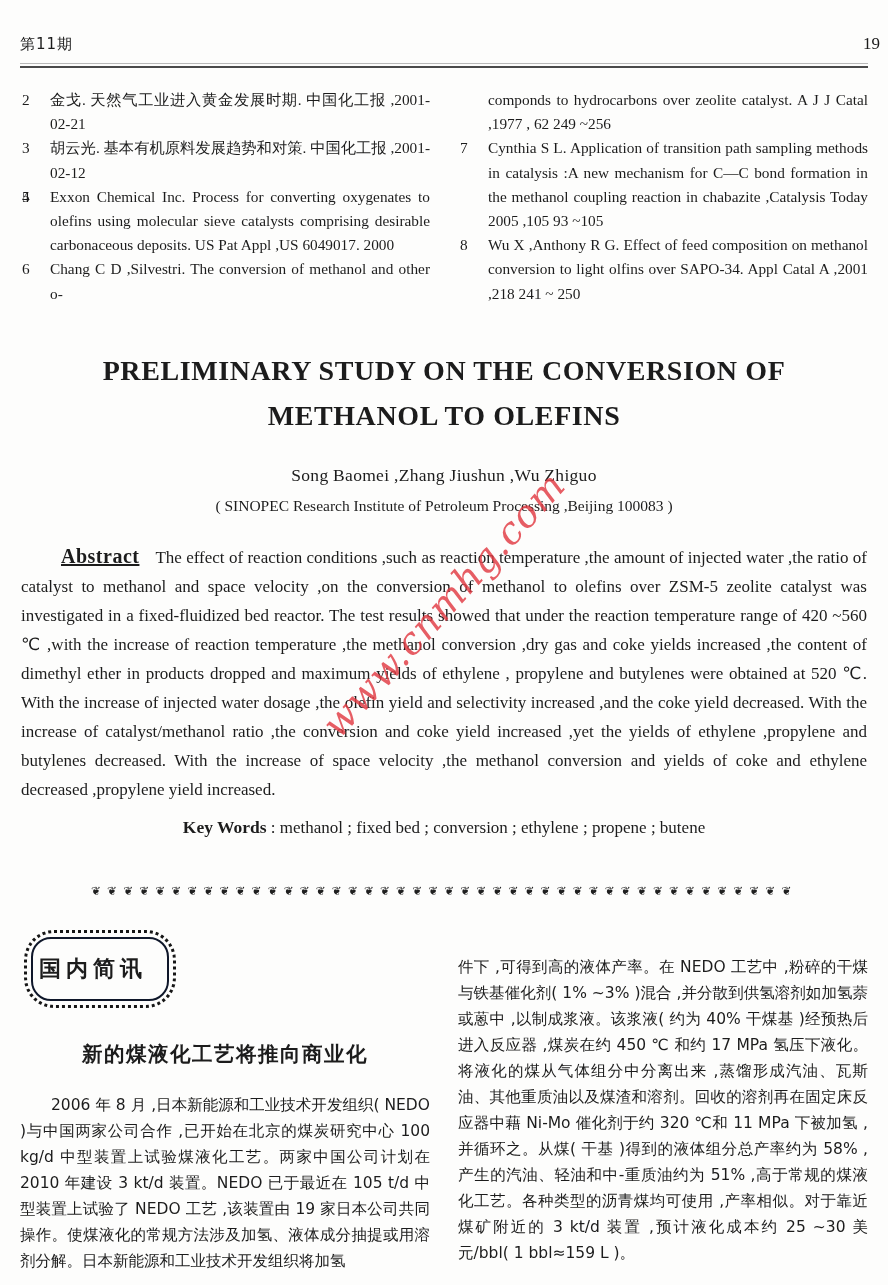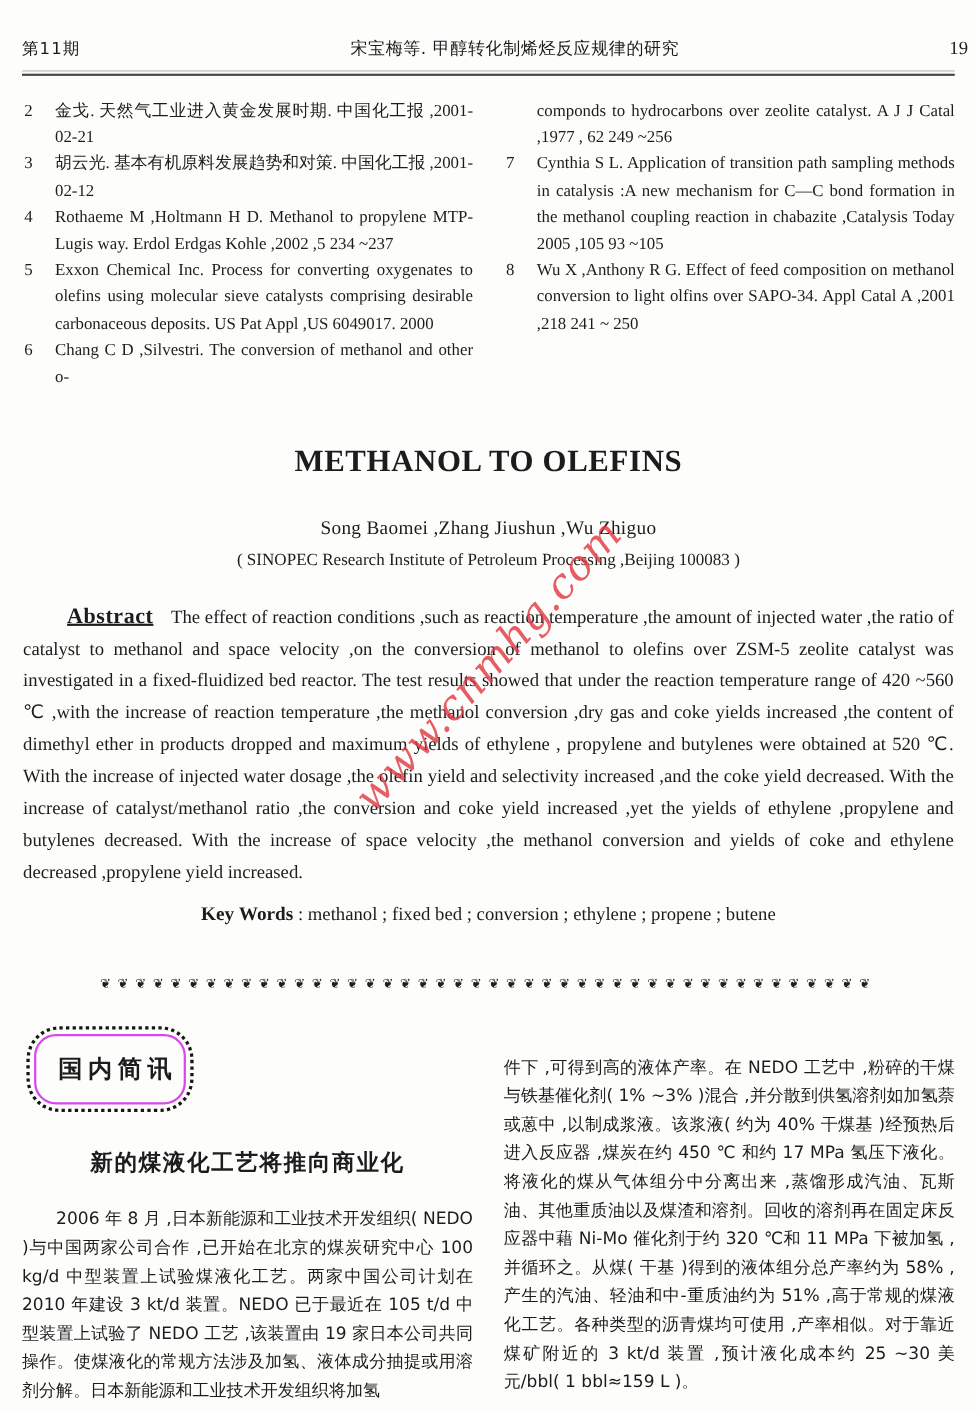--- a/index.html
+++ b/index.html
@@ -42,56 +42,54 @@
   
   .ornament-row{margin:46px 16px 0 16px;white-space:nowrap;overflow:hidden;
     text-align:center;font-size:12px;letter-spacing:6px;color:#1f1f1f;
     font-family:"DejaVu Sans",sans-serif;}
 
   
   .news{display:flex;gap:28px;margin:32px 20px 0 20px;
     font-family:"DejaVu Sans","Liberation Sans",sans-serif;}
   .news .col{flex:1;min-width:0;}
   .badge-outer{width:138px;border:3px dotted #161616;border-radius:30px;padding:4px;margin-left:4px;}
-  .badge-inner{border:2px solid #d946ef;border-radius:20px;padding:15px 6px;
-    text-align:right;font-size:22px;letter-spacing:5px;font-weight:600;}
+  .badge-inner{border:2px solid #0f172a;border-radius:20px;padding:15px 6px;
+    text-align:left;font-size:22px;letter-spacing:5px;font-weight:600;}
   .news-headline{margin-top:32px;text-align:center;font-size:20.5px;font-weight:700;letter-spacing:1.5px;}
   .news-para{margin-top:24px;font-size:15.5px;line-height:26px;text-align:justify;}
   .indent-first{text-indent:2em;}
 
   
   .watermark{position:absolute;left:346px;top:702px;
     transform:rotate(-48deg);transform-origin:0 100%;
     font-family:"DejaVu Serif",serif;font-style:italic;
     font-size:38px;letter-spacing:1px;opacity:0.82;
     pointer-events:none;white-space:nowrap;}
 </style>
 </head>
 <body>
 
 <div class="page-header">
   <span class="issue">第11期</span>
-  <span class="running-title">宋宝梅等. 甲醇转化制烯烃反应规律的研究</span>
   <span class="pageno">19</span>
 </div>
 <div class="header-rule"></div>
 
 <div class="refs">
   <div class="col">
     <div class="ref">
       <span class="no">2</span>
       <span>金戈. 天然气工业进入黄金发展时期. 中国化工报 ,2001-02-21</span>
     </div>
     <div class="ref">
       <span class="no">3</span>
       <span>胡云光. 基本有机原料发展趋势和对策. 中国化工报 ,2001-02-12</span>
     </div>
     <div class="ref">
       <span class="no">4</span>
-      <span>Rothaeme M ,Holtmann H D. Methanol to propylene MTP-Lugis way. Erdol Erdgas Kohle ,2002 ,5 234 ~237</span>
     </div>
     <div class="ref">
       <span class="no">5</span>
       <span>Exxon Chemical Inc. Process for converting oxygenates to olefins using molecular sieve catalysts comprising desirable carbonaceous deposits. US Pat Appl ,US 6049017. 2000</span>
     </div>
     <div class="ref">
       <span class="no">6</span>
       <span>Chang C D ,Silvestri. The conversion of methanol and other o-</span>
     </div>
   </div>
@@ -105,20 +103,21 @@
       <span>Cynthia S L. Application of transition path sampling methods in catalysis :A new mechanism for C—C bond formation in the methanol coupling reaction in chabazite ,Catalysis Today 2005 ,105 93 ~105</span>
     </div>
     <div class="ref">
       <span class="no">8</span>
       <span>Wu X ,Anthony R G. Effect of feed composition on methanol conversion to light olfins over SAPO-34. Appl Catal A ,2001 ,218 241 ~ 250</span>
     </div>
   </div>
 </div>
 
 <div class="art-title">
+  <div>PRELIMINARY STUDY ON THE CONVERSION OF</div>
   <div>METHANOL TO OLEFINS</div>
 </div>
 <div class="authors">Song Baomei ,Zhang Jiushun ,Wu Zhiguo</div>
 <div class="affiliation">( SINOPEC Research Institute of Petroleum Processing ,Beijing 100083 )</div>
 
 <div class="abstract">
   <span class="abstract-label">Abstract</span><span>The effect of reaction conditions ,such as reaction temperature ,the amount of injected water ,the ratio of catalyst to methanol and space velocity ,on the conversion of methanol to olefins over ZSM-5 zeolite catalyst was investigated in a fixed-fluidized bed reactor. The test results showed that under the reaction temperature range of 420 ~560 ℃ ,with the increase of reaction temperature ,the methanol conversion ,dry gas and coke yields increased ,the content of dimethyl ether in products dropped and maximum yields of ethylene , propylene and butylenes were obtained at 520 ℃. With the increase of injected water dosage ,the olefin yield and selectivity increased ,and the coke yield decreased. With the increase of catalyst/methanol ratio ,the conversion and coke yield increased ,yet the yields of ethylene ,propylene and butylenes decreased. With the increase of space velocity ,the methanol conversion and yields of coke and ethylene decreased ,propylene yield increased.</span>
 </div>
 
 <div class="keywords">

